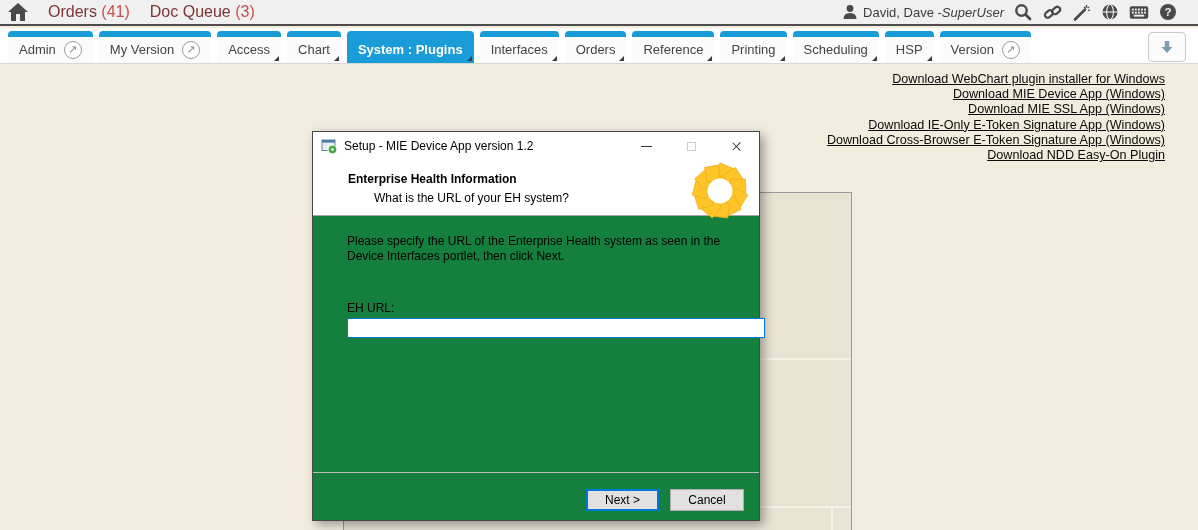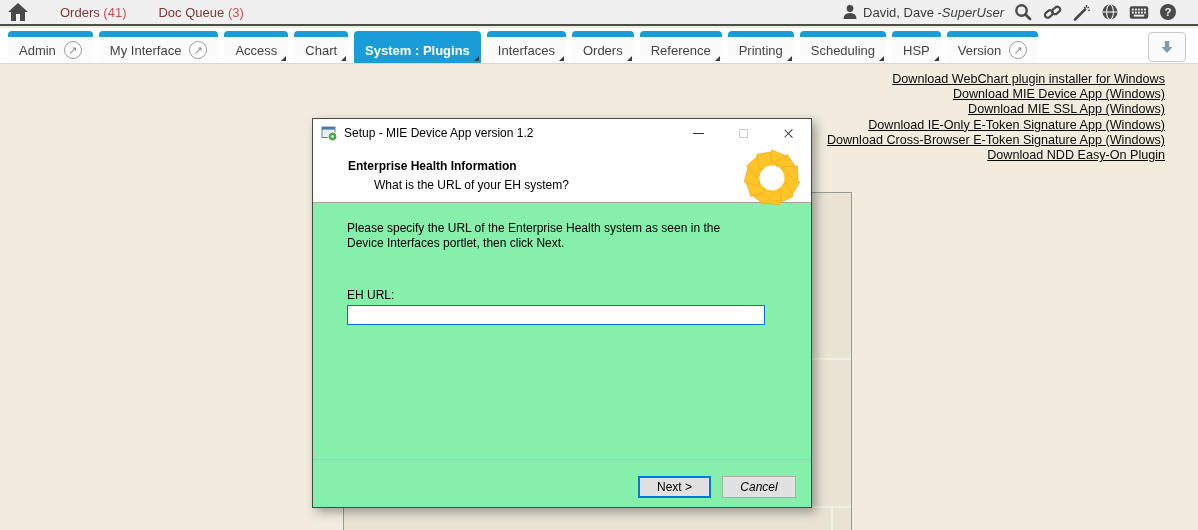--- a/index.html
+++ b/index.html
@@ -5,34 +5,34 @@
   * { margin:0; padding:0; box-sizing:border-box; }
   html,body { width:1198px; height:530px; overflow:hidden;
     font-family:"Liberation Sans", sans-serif; }
   .stage { position:relative; width:1198px; height:530px; background:#f2ecdf; }
 
   
   .topbar { position:absolute; left:0; top:0; width:1198px; height:26px;
     background:#f0f0f0; border-bottom:2px solid #4d4d4d;
     display:flex; align-items:center; }
   .home { margin-left:8px; width:20px; height:18px; cursor:pointer; }
-  .nav-link { margin-left:32px; font-size:13px; color:#7d3535; cursor:pointer; }
+  .nav-link { margin-left:20px; font-size:16px; color:#7d3535; cursor:pointer; }
   .nav-link .cnt { color:#c94f4f; }
   .topbar-right { position:absolute; right:20px; top:0; height:24px;
     display:flex; align-items:center; gap:9px; }
   .user { display:flex; align-items:center; font-size:13px; color:#3c3c3c; cursor:pointer; }
   .user svg { margin-right:5px; }
   .user .role { font-style:italic; }
   .tb-icon { width:20px; height:20px; display:flex; align-items:center;
     justify-content:center; cursor:pointer; }
 
   
   .tabstrip { position:absolute; left:0; top:28px; width:1198px; height:36px;
     background:#ffffff; border-bottom:1px solid #d8d8d2;
-    display:flex; align-items:flex-end; padding:2px 0 0 8px; }
+    display:flex; align-items:center; padding:2px 0 0 8px; }
   .tab { position:relative; height:32px; margin-right:6px;
     border-top:6px solid #1a9cd8; border-radius:4px 4px 0 0;
     background:#fbfbfb; color:#444; font-size:13px;
     display:flex; align-items:center; padding:0 11px; cursor:pointer; white-space:nowrap; }
   .tab.active { background:#1a9cd8; color:#ffffff; font-weight:bold; }
   .tab .caret { position:absolute; right:2px; bottom:2px; width:0; height:0;
     border-right:5px solid #3d3d3d; border-top:5px solid transparent; }
   .ext-icon { width:18px; height:18px; margin-left:8px; border:1px solid #9c9c9c;
     border-radius:50%; display:flex; align-items:center; justify-content:center;
     color:#8a8a8a; font-size:11px; background:#fff; }
@@ -46,22 +46,22 @@
   .links a { display:block; font-size:12.6px; line-height:15.2px; color:#0a0a0a;
     text-decoration:underline; cursor:pointer; }
 
   .portlet { position:absolute; left:343px; top:192px; width:509px; height:338px;
     background:#e9e3d4; border:1px solid #9a9a9a; border-bottom:none; }
   .portlet .hline1 { position:absolute; left:0; top:165px; width:100%; height:2px; background:#f4efe3; }
   .portlet .hline2 { position:absolute; left:0; top:313px; width:100%; height:2px; background:#f4efe3; }
   .portlet .vline  { position:absolute; left:487px; top:315px; width:2px; height:23px; background:#f4efe3; }
 
   
-  .dialog { position:absolute; left:312px; top:118px; width:500px; height:390px;
-    background:#86efac; border:1px solid #474747;
+  .dialog { position:absolute; left:312px; top:131px; width:448px; height:390px;
+    background:#15803d; border:1px solid #474747;
     box-shadow:4px 4px 10px rgba(0,0,0,.35); font-size:12px; color:#000; }
   .titlebar { height:28px; background:#fff; display:flex; align-items:center; }
   .titlebar .msi { margin:0 6px 0 8px; }
   .title-text { font-size:12px; color:#000; }
   .win-btns { margin-left:auto; display:flex; height:28px; }
   .win-btn { width:45px; height:28px; display:flex; align-items:center;
     justify-content:center; cursor:pointer; }
   .min-glyph { width:11px; height:1px; background:#333; display:block; }
   .max-glyph { width:9px; height:9px; border:1px solid #cfcfcf; display:block; }
   .close-glyph { position:relative; width:11px; height:11px; display:block; }
@@ -80,21 +80,21 @@
   .dlg-body .desc { width:398px; font-size:12px; line-height:15px; }
   .field-label { display:block; margin-top:37px; font-size:12px; }
   .url-input { margin-top:3px; width:418px; height:20px; border:1px solid #0078d7;
     background:#fff; font-size:12px; padding:0 3px; outline:none;
     font-family:"Liberation Sans", sans-serif; }
 
   .dlg-footer { position:relative; height:48px; border-top:1px solid #bdbdbd; }
   .btn { position:absolute; top:16px; height:22px; background:#e1e1e1;
     font-size:12px; font-family:"Liberation Sans", sans-serif; cursor:pointer; }
   .btn-next { right:100px; width:73px; border:2px solid #0078d7; }
-  .btn-cancel { right:15px; width:74px; border:1px solid #adadad;font-style:italic; }
+  .btn-cancel { right:15px; width:74px; border:1px solid #adadad; }
 </style>
 </head>
 <body>
 
 <div class="stage">
 
   <div class="topbar">
     <svg class="home" viewBox="0 0 20 18">
       <path d="M10 0 L20 9 L17 9 L17 18 L12 18 L12 11 L8 11 L8 18 L3 18 L3 9 L0 9 Z" fill="#4a4a4a"></path>
     </svg>
@@ -170,21 +170,21 @@
       </span>
     </div>
   </div>
 
   <div class="tabstrip">
     <div class="tab">
       <span>Admin</span>
       <span class="ext-icon"></span>
     </div>
     <div class="tab">
-      <span>My Interface</span>
+      <span>My Version</span>
       <span class="ext-icon"></span>
     </div>
     <div class="tab">
       <span>Access</span>
       <span class="caret"></span>
     </div>
     <div class="tab">
       <span>Chart</span>
       <span class="caret"></span>
     </div>

